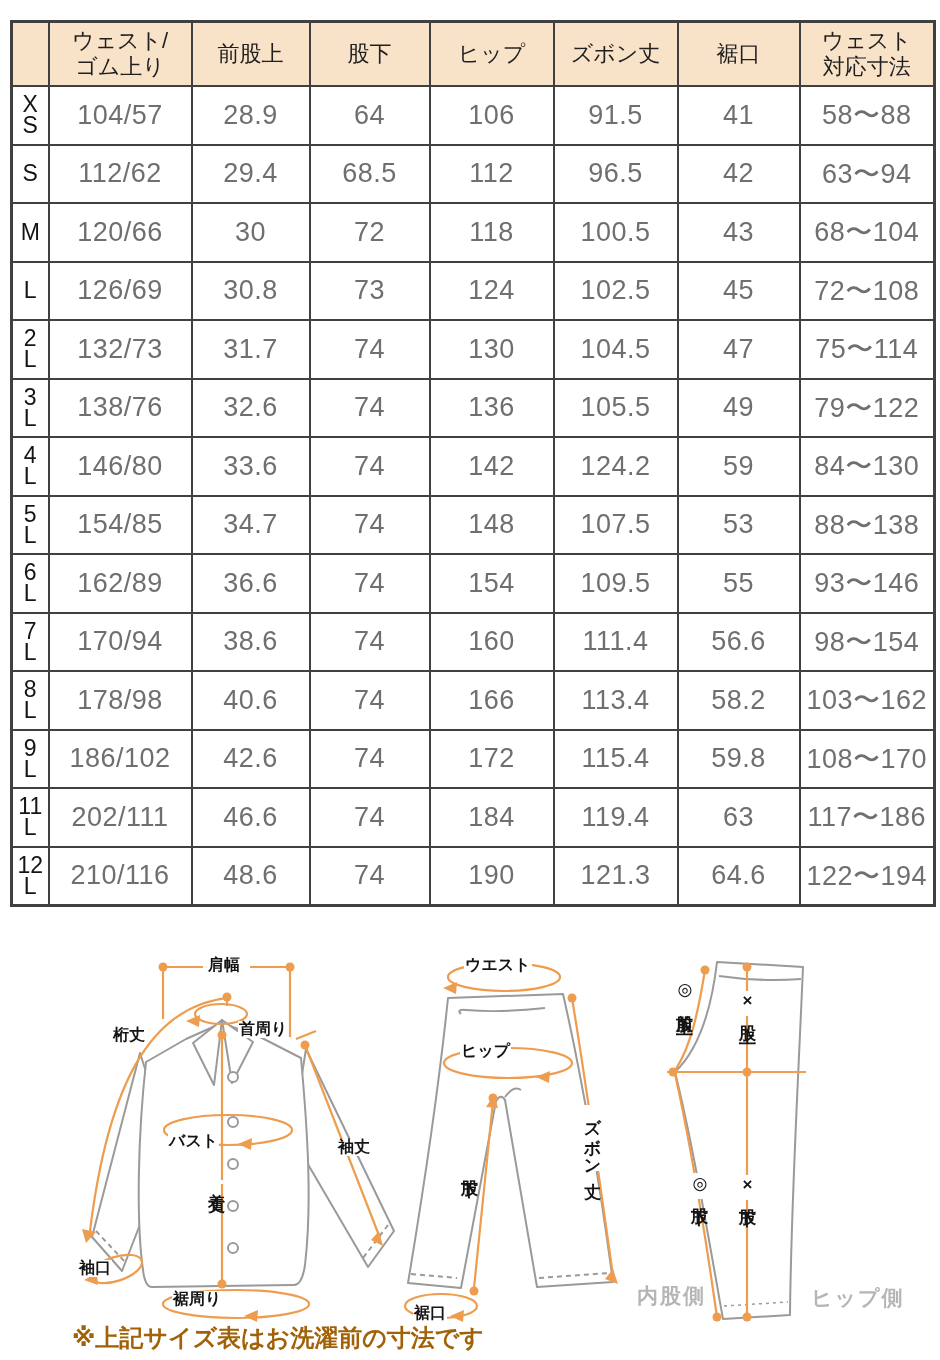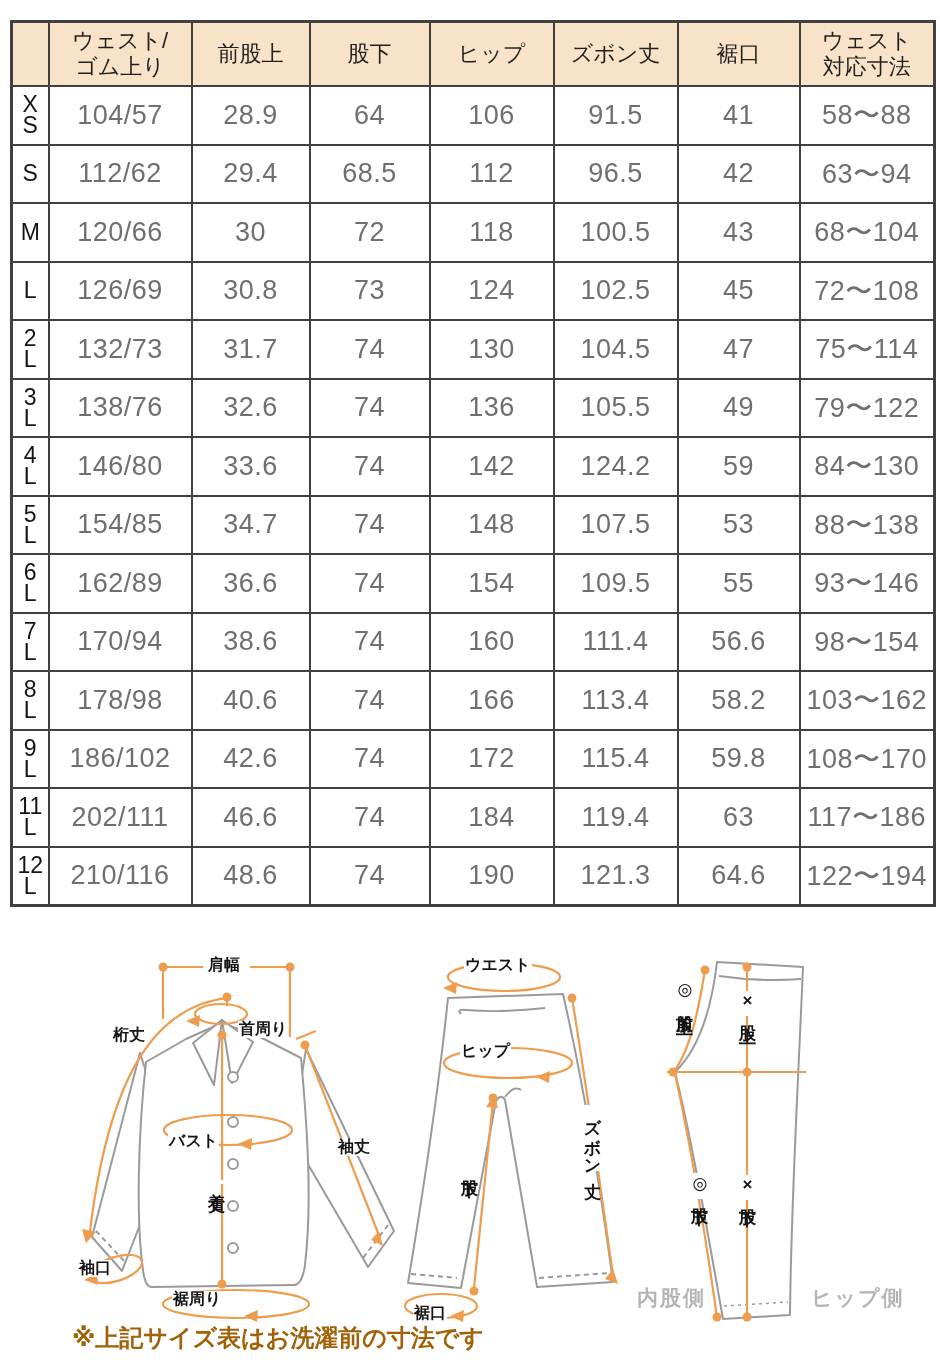--- a/index.html
+++ b/index.html
@@ -310,17 +310,17 @@
   <div class="dlab" style="left:464px;top:22px;">ウエスト</div>
   <div class="dlab" style="left:460px;top:108px;">ヒップ</div>
   <div class="dlab vert" style="left:583px;top:170px;font-size:17px;">ズボン丈</div>
   <div class="dlab vert" style="left:460px;top:232px;font-size:17px;">股下</div>
   <div class="dlab" style="left:413px;top:370px;">裾口</div>
 
   <div class="dlab vert" style="left:675px;top:44px;font-size:17px;">◎前股上</div>
   <div class="dlab vert" style="left:738px;top:56px;font-size:17px;">×股上</div>
   <div class="dlab vert" style="left:690px;top:238px;font-size:17px;">◎股下</div>
   <div class="dlab vert" style="left:738px;top:240px;font-size:17px;">×股下</div>
-  <div class="dlab side-gray" style="left:636px;top:352px;">内股側</div>
+  <div class="dlab side-gray" style="left:636px;top:352px;font-family:Liberation Mono, monospace;">内股側</div>
   <div class="dlab side-gray" style="left:810px;top:352px;">ヒップ側</div>
 </div>
 
 <div class="note">※上記サイズ表はお洗濯前の寸法です</div>
 
 </body></html>

